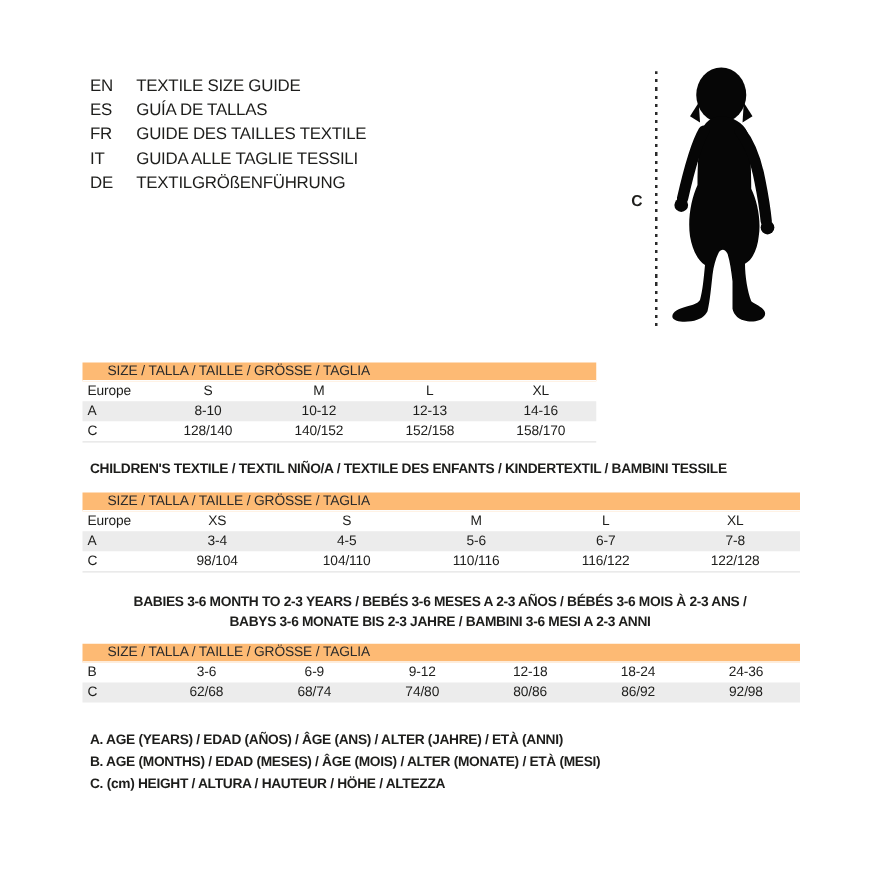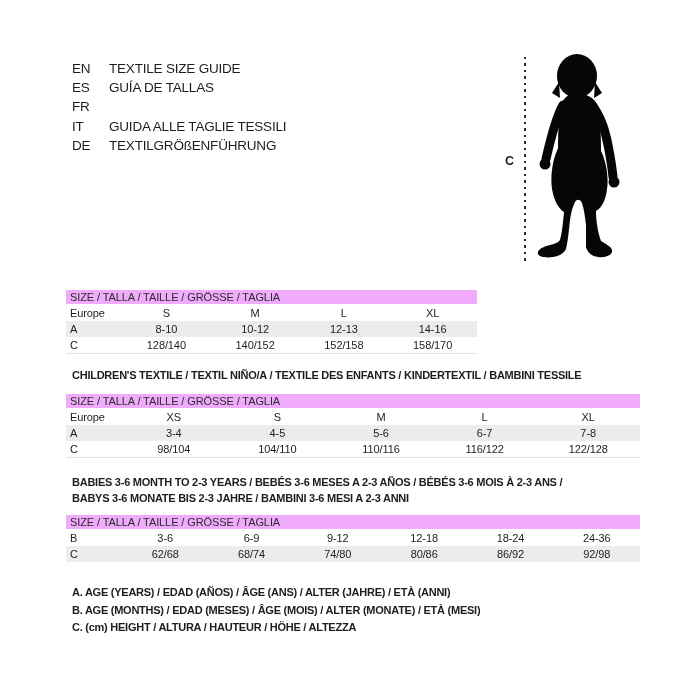--- a/index.html
+++ b/index.html
@@ -16,28 +16,28 @@
   .figure{position:absolute;left:505px;top:50px;width:130px;height:215px;}
   .measure-line{position:absolute;left:19px;top:7px;width:2px;height:205px;
     background:repeating-linear-gradient(180deg,#2a2a2a 0 2.5px,transparent 2.5px 6.5px);}
   .measure-label{position:absolute;left:0px;top:104px;font-size:12.5px;font-weight:bold;}
   .silhouette{position:absolute;left:27px;top:3px;}
 
   
   .ttitle{position:absolute;font-size:11px;font-weight:bold;letter-spacing:-0.25px;white-space:pre-line;}
   #title-0{left:72px;top:265px;}
   #title-1{left:72px;top:369px;}
-  #title-2{left:72px;top:474px;width:560px;line-height:16px;}
+  #title-2{left:72px;top:474px;width:560px;line-height:16px;text-align:center;}
 
   
   .table{position:absolute;font-size:11px;letter-spacing:-0.1px;}
   #table-0{left:66px;top:290px;width:411px;border-bottom:1px solid #e3e3e3;}
   #table-1{left:66px;top:394px;width:574px;border-bottom:1px solid #e3e3e3;}
   #table-2{left:66px;top:515px;width:574px;}
-  .thead{height:15px;line-height:15px;background:#f0abfc;padding-left:4px;color:#2b2b2b;
+  .thead{height:15px;line-height:15px;background:#fdba74;padding-left:20px;color:#2b2b2b;
     border-bottom:1px solid #fdfdfd;}
   .trow{display:flex;height:16px;line-height:16px;}
   .trow:nth-child(even){background:#ececec;}
   .tlabel{width:56px;padding-left:4px;}
   .tcell{flex:1;text-align:center;}
 
   
   .notes{position:absolute;left:72px;top:584px;}
   .note-line{font-size:11px;font-weight:bold;line-height:17.6px;letter-spacing:-0.25px;}
 </style>
@@ -50,20 +50,21 @@
       <div class="lang-row">
         <span class="lang-code">EN</span>
         <span class="lang-label">TEXTILE SIZE GUIDE</span>
       </div>
       <div class="lang-row">
         <span class="lang-code">ES</span>
         <span class="lang-label">GUÍA DE TALLAS</span>
       </div>
       <div class="lang-row">
         <span class="lang-code">FR</span>
+        <span class="lang-label">GUIDE DES TAILLES TEXTILE</span>
       </div>
       <div class="lang-row">
         <span class="lang-code">IT</span>
         <span class="lang-label">GUIDA ALLE TAGLIE TESSILI</span>
       </div>
       <div class="lang-row">
         <span class="lang-code">DE</span>
         <span class="lang-label">TEXTILGRÖßENFÜHRUNG</span>
       </div>
     </div>

